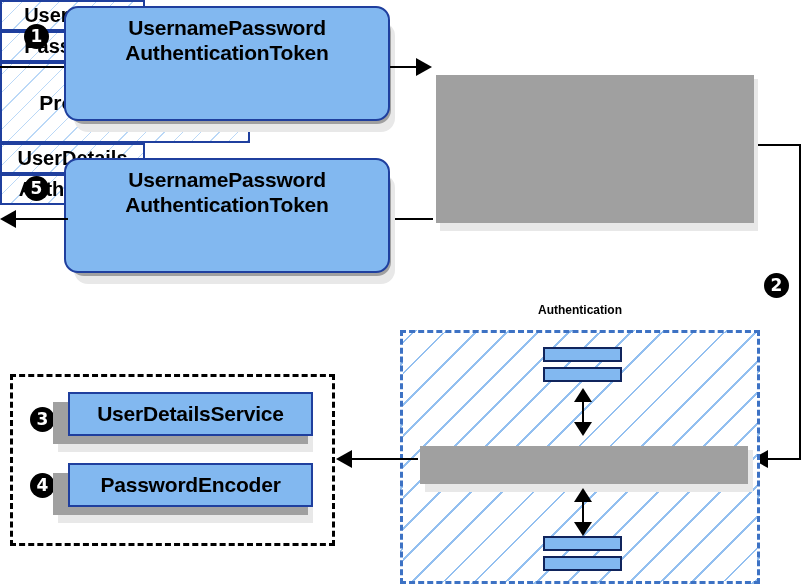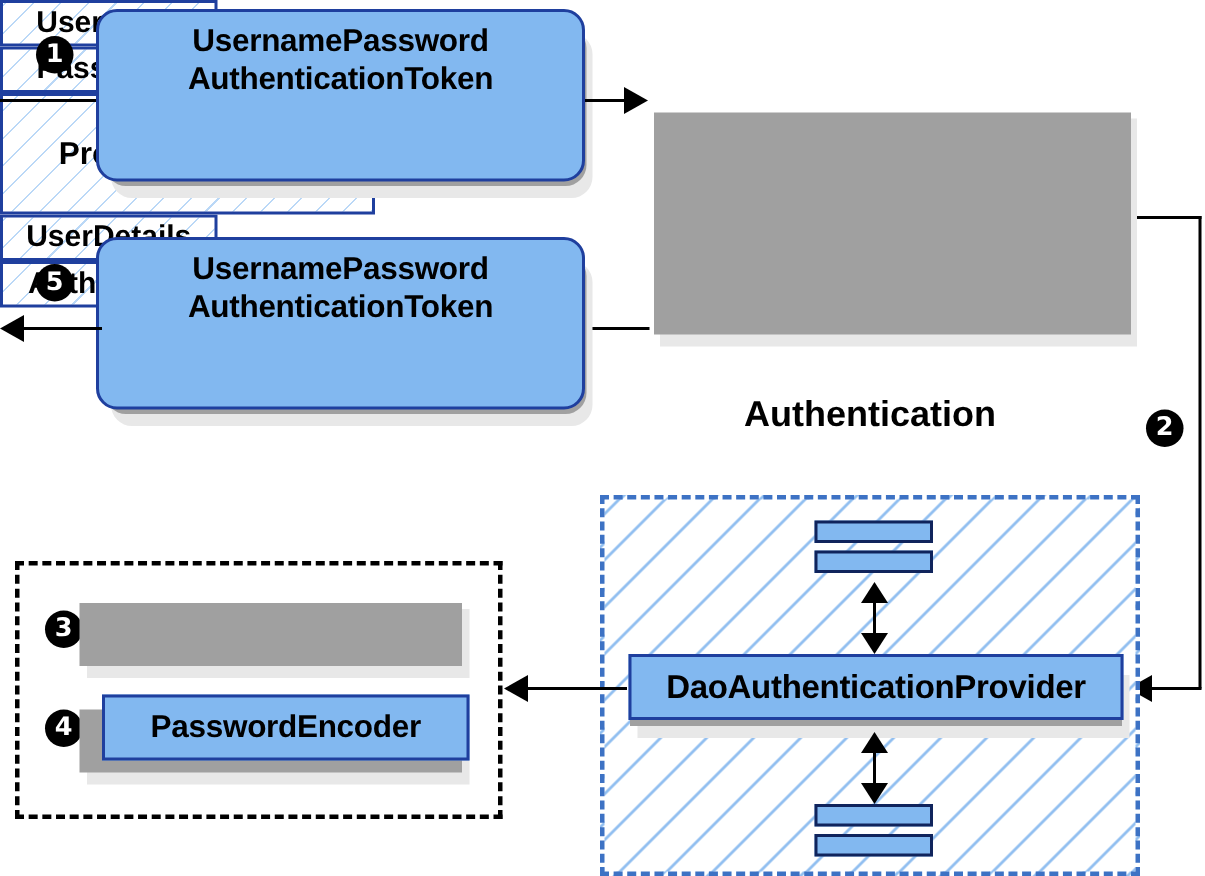--- a/index.html
+++ b/index.html
@@ -130,24 +130,25 @@
         -45deg,
         rgba(110,170,235,0.75) 0px,
         rgba(110,170,235,0.75) 2px,
         rgba(255,255,255,0) 2px,
         rgba(255,255,255,0) 22px);
   }
 
   .group-label {
     position: absolute;
     font-weight: bold;
-    font-size: 24px;
+    font-size: 12px;
     line-height: 24px;
     text-align: center;
     color: #000;
+    margin-top: 33px;
   }
 
   .mini-bar {
     position: absolute;
     background: #82b8f0;
     border: 2px solid #10245c;
     box-sizing: border-box;
   }
 </style>
 </head>
@@ -203,39 +204,39 @@
 
   <div class="mini-bar" style="left:543px; top:347px; width:79px; height:15px;"></div>
   <div class="mini-bar" style="left:543px; top:367px; width:79px; height:15px;"></div>
 
   <div class="vline" style="left:582px; top:392px; height:36px;"></div>
   <div class="arrow-up" style="left:574px; top:388px;"></div>
   <div class="arrow-down" style="left:574px; top:422px;"></div>
 
   <div class="shadow-outer" style="left:425px; top:450px; width:328px; height:42px;"></div>
   <div class="shadow-inner" style="left:420px; top:446px; width:328px; height:38px;"></div>
-  <div class="blue-box" style="left:419px; top:436px; width:330px; height:44px; justify-content:center;">
-    <div class="node-title" style="font-size:22px; line-height:40px;">DaoAuthenticationProvider</div>
-  </div>
 
   <div class="vline" style="left:582px; top:492px; height:36px;"></div>
   <div class="arrow-up" style="left:574px; top:488px;"></div>
   <div class="arrow-down" style="left:574px; top:522px;"></div>
 
   <div class="mini-bar" style="left:543px; top:536px; width:79px; height:15px;"></div>
   <div class="mini-bar" style="left:543px; top:556px; width:79px; height:15px;"></div>
 
   <div class="hline" style="left:352px; top:458px; width:66px;"></div>
   <div class="arrow-left" style="left:336px; top:450px;"></div>
 
   <div class="dashed-black" style="left:10px; top:374px; width:325px; height:172px;"></div>
 
   <div class="badge" style="left:30px; top:407px;">3</div>
   <div class="shadow-outer" style="left:58px; top:406px; width:255px; height:46px;"></div>
   <div class="shadow-inner" style="left:53px; top:402px; width:255px; height:42px;"></div>
+  <div class="blue-box" style="left:68px; top:392px; width:245px; height:44px; justify-content:center;">
+    <div class="node-title" style="font-size:21px; line-height:40px;">UserDetailsService</div>
+  </div>
 
   <div class="badge" style="left:30px; top:473px;">4</div>
   <div class="shadow-outer" style="left:58px; top:477px; width:255px; height:46px;"></div>
   <div class="shadow-inner" style="left:53px; top:473px; width:255px; height:42px;"></div>
   <div class="blue-box" style="left:68px; top:463px; width:245px; height:44px; justify-content:center;">
     <div class="node-title" style="font-size:21px; line-height:40px;">PasswordEncoder</div>
   </div>
 
 </div>
 

